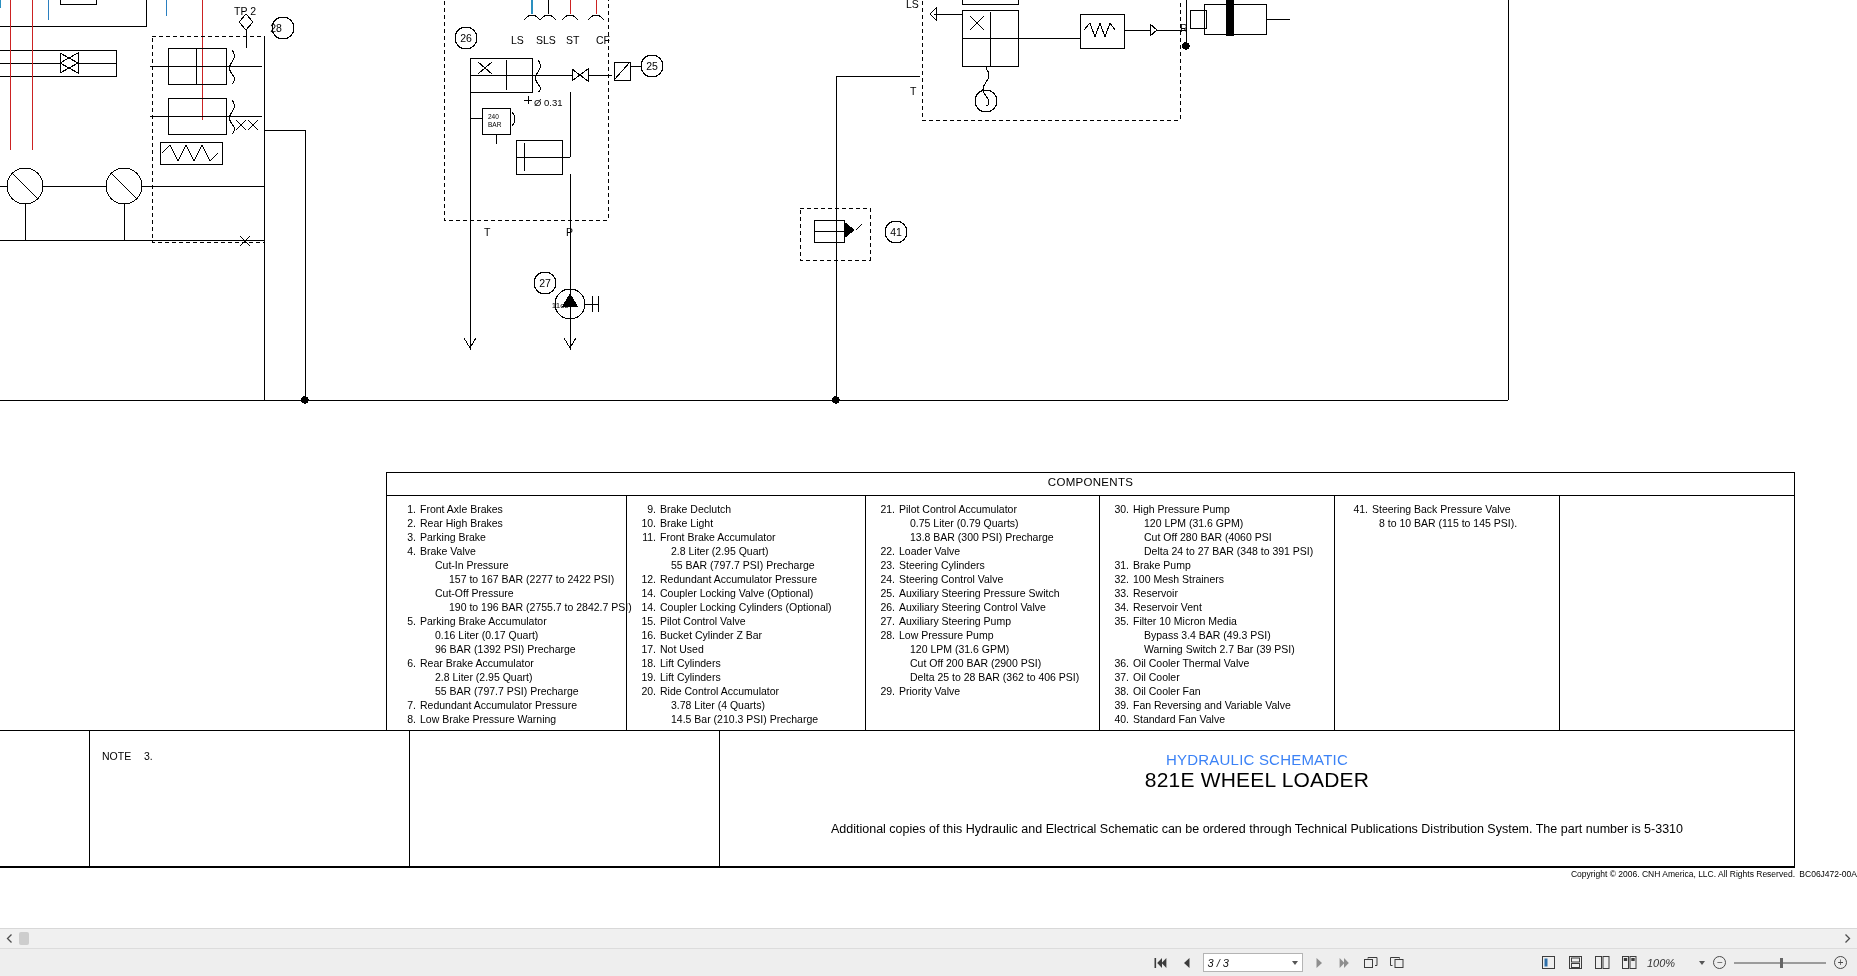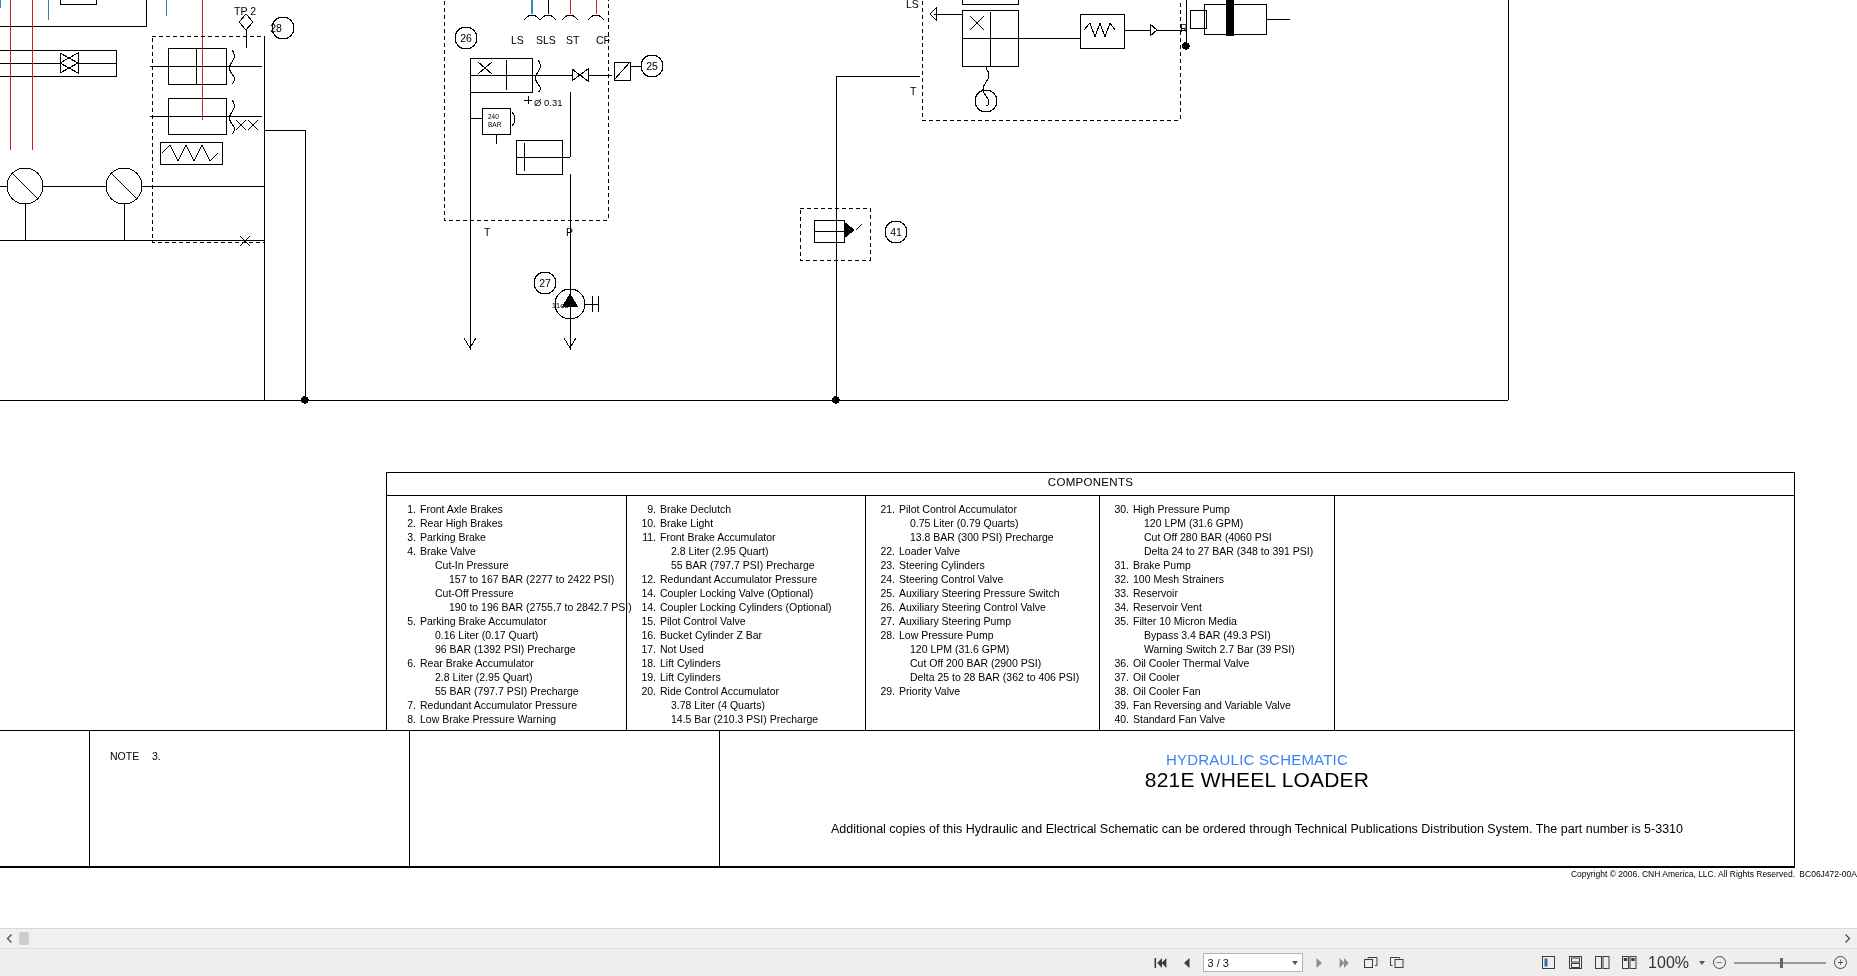--- a/index.html
+++ b/index.html
@@ -81,21 +81,21 @@
     position:absolute; left:288px; top:735px;
     font-size:12px; color:#000;
   }
   .tb-cell { border-right:1px solid #000; position:relative; height:100%; }
   .tb-c1 { width:289px; padding:18px 8px 0 8px; }
   .tb-c2 { width:320px; padding:18px 8px 0 12px; }
   .tb-c3 { width:310px; }
   .tb-c4 { flex:1 1 auto; border-right:none; padding-top:12px; }
 
   .note-line { font-size:10.5px; line-height:14px; color:#000; }
-  .note-row { display:flex; font-size:10.5px; line-height:14px; color:#000;margin-left:8px; }
+  .note-row { display:flex; font-size:10.5px; line-height:14px; color:#000; }
   .note-tag { width:42px; flex:0 0 auto; }
   .note-no  { width:16px; flex:0 0 auto; }
   .note-txt { flex:1 1 auto; }
   .note-txt .cont { display:block; }
 
   #tb-title1 { text-align:center; font-size:15px; color:#3b82f6; margin-top:8px; letter-spacing:.2px;}
   #tb-title2 { text-align:center; font-size:21px; color:#000; letter-spacing:.2px;}
   #tb-sub    { text-align:center; font-size:12.5px; color:#000; margin-top:30px; }
 
   #tb-footerline {
@@ -125,21 +125,21 @@
   #hs-track { flex:1 1 auto; height:19px; position:relative; background:#f0f0f0; }
   #hs-thumb {
     position:absolute; left:0; top:3px; height:13px; width:10px;
     background:#cdcdcd; border-radius:2px;
   }
 
   
   #toolbar {
     position:absolute; left:0; top:948px; width:1857px; height:28px;
     background:#eeeeee; border-top:1px solid #dcdcdc;
-    display:flex; align-items:center;
+    display:flex; align-items:center;font-style:italic;
   }
   #tb-left { width:700px; }
   #tb-center { flex:0 0 auto; display:flex; align-items:center; gap:7px; margin:0 auto; }
   #tb-right { position:absolute; right:10px; display:flex; align-items:center; gap:8px; }
 
   .tbtn {
     width:19px; height:19px; display:flex; align-items:center; justify-content:center;
     color:#3c3c3c; font-size:12px; background:transparent; border:none;
   }
   .tbtn svg { display:block; }
@@ -148,21 +148,21 @@
     display:flex; align-items:center;
     border:1px solid #b4b4b4; background:#fff; height:19px;
     width:100px; padding:0 4px; font-size:11px; color:#111;
   }
   #pagenum { flex:1 1 auto; }
   #pagecaret {
     width:0;height:0;border-left:3.5px solid transparent;border-right:3.5px solid transparent;
     border-top:4px solid #555;
   }
 
-  #zoomlabel { font-size:16px; color:#333; width:42px; text-align:right; }
+  #zoomlabel { font-size:11px; color:#333; width:42px; text-align:left; }
   #zoomcaret {
     width:0;height:0;border-left:3.5px solid transparent;border-right:3.5px solid transparent;
     border-top:4px solid #555; margin-left:2px;
   }
   .zcirc {
     width:13px;height:13px;border:1.2px solid #4a4a4a;border-radius:50%;
     display:flex;align-items:center;justify-content:center;font-size:10px;line-height:1;color:#4a4a4a;
   }
   #zslider { width:92px; height:2px; background:#9b9b9b; position:relative; }
   #zknob {
@@ -546,20 +546,27 @@
           </div>
           <div class="comp-item">
             <span class="comp-num">39.</span>
             <span class="comp-lbl">Fan Reversing and Variable Valve</span>
           </div>
           <div class="comp-item">
             <span class="comp-num">40.</span>
             <span class="comp-lbl">Standard Fan Valve</span>
           </div>
         </div>
+        <div class="comp-col c5">
+          <div class="comp-item">
+            <span class="comp-num">41.</span>
+            <span class="comp-lbl">Steering Back Pressure Valve</span>
+          </div>
+          <div class="comp-sub">8 to 10 BAR (115 to 145 PSI).</div>
+        </div>
         <div class="comp-col c6"></div>
       </div>
   </div>
 
   <div id="notes-label">NOTES</div>
 
   <div id="titleblock">
     <div class="tb-cell tb-c1">
       <div class="note-line">with fan reverser.</div>
       <div class="note-line">rol only.</div>

